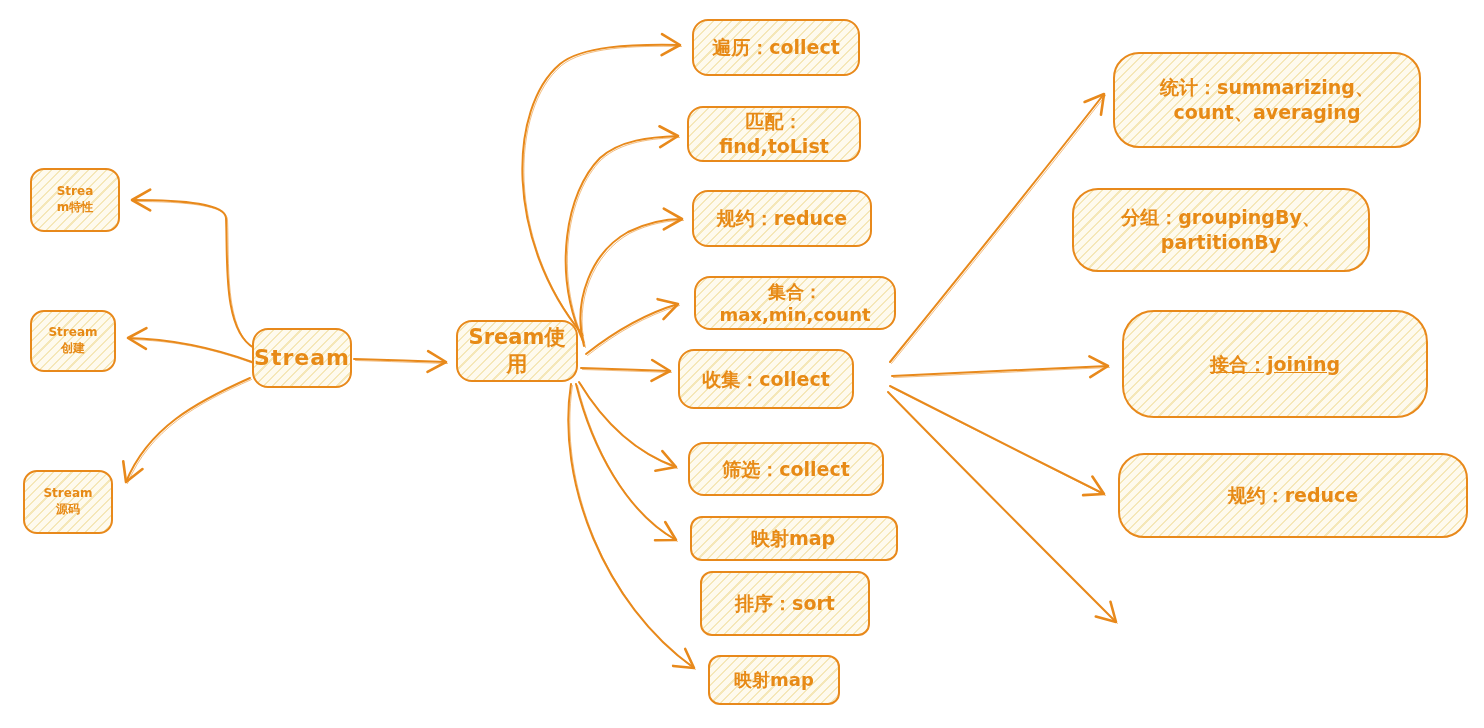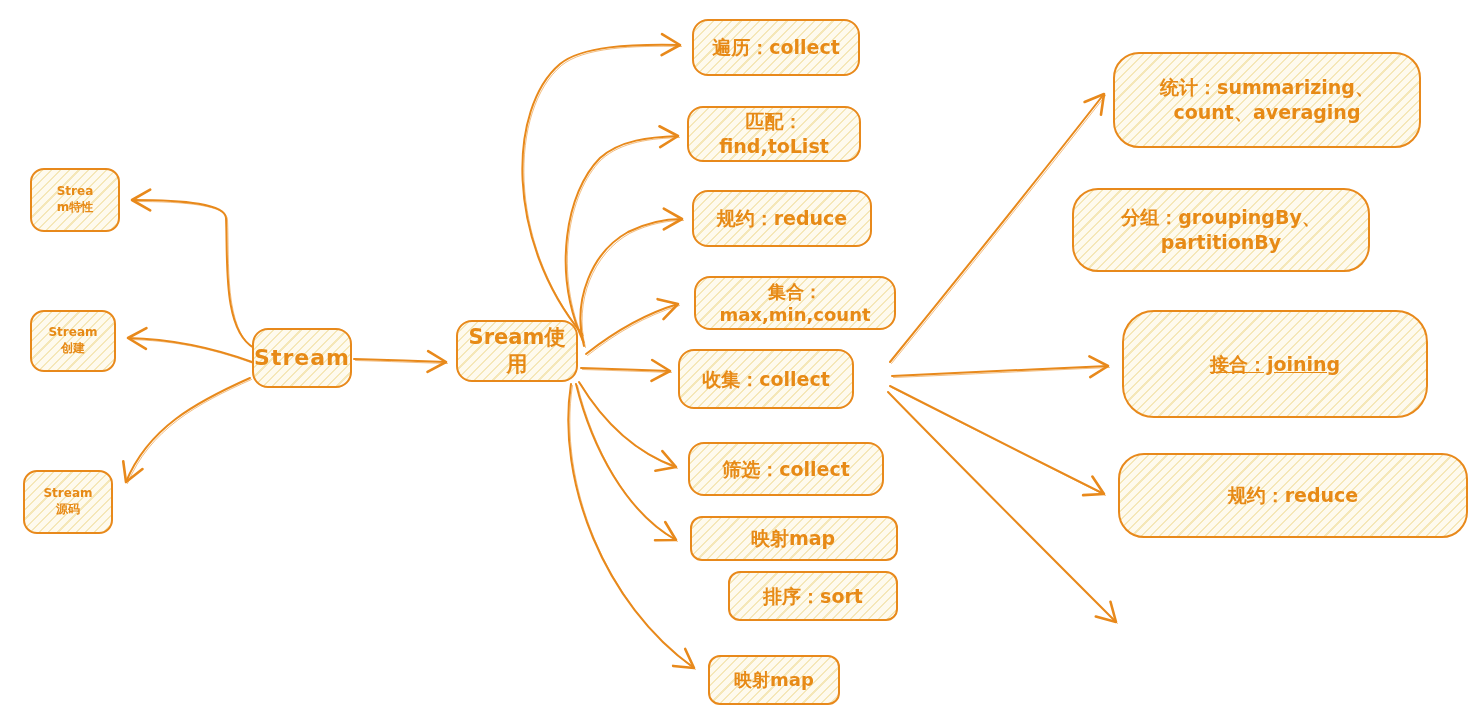--- a/index.html
+++ b/index.html
@@ -183,21 +183,21 @@
   </div>
   <div class="node" style="left:678px; top:349px; width:176px; height:60px;">
     <span class="node-label">收集：collect</span>
   </div>
   <div class="node" style="left:688px; top:442px; width:196px; height:54px;">
     <span class="node-label">筛选：collect</span>
   </div>
   <div class="node" style="left:690px; top:516px; width:208px; height:45px; border-radius:12px;padding-left:8px;">
     <span class="node-label">映射map</span>
   </div>
-  <div class="node" style="left:728px; top:571px; width:170px; height:50px; border-radius:12px;align-items:center;">
+  <div class="node" style="left:700px; top:571px; width:170px; height:65px; border-radius:12px;align-items:center;">
     <span class="node-label">排序：sort</span>
   </div>
   <div class="node" style="left:708px; top:655px; width:132px; height:50px; border-radius:12px; font-size:18px;">
     <span class="node-label">映射map</span>
   </div>
 
   <div class="node node-lg" style="left:1113px; top:52px; width:308px; height:96px;">
     <span class="node-label">统计：summarizing、count、averaging</span>
   </div>
   <div class="node node-lg" style="left:1072px; top:188px; width:298px; height:84px;">

